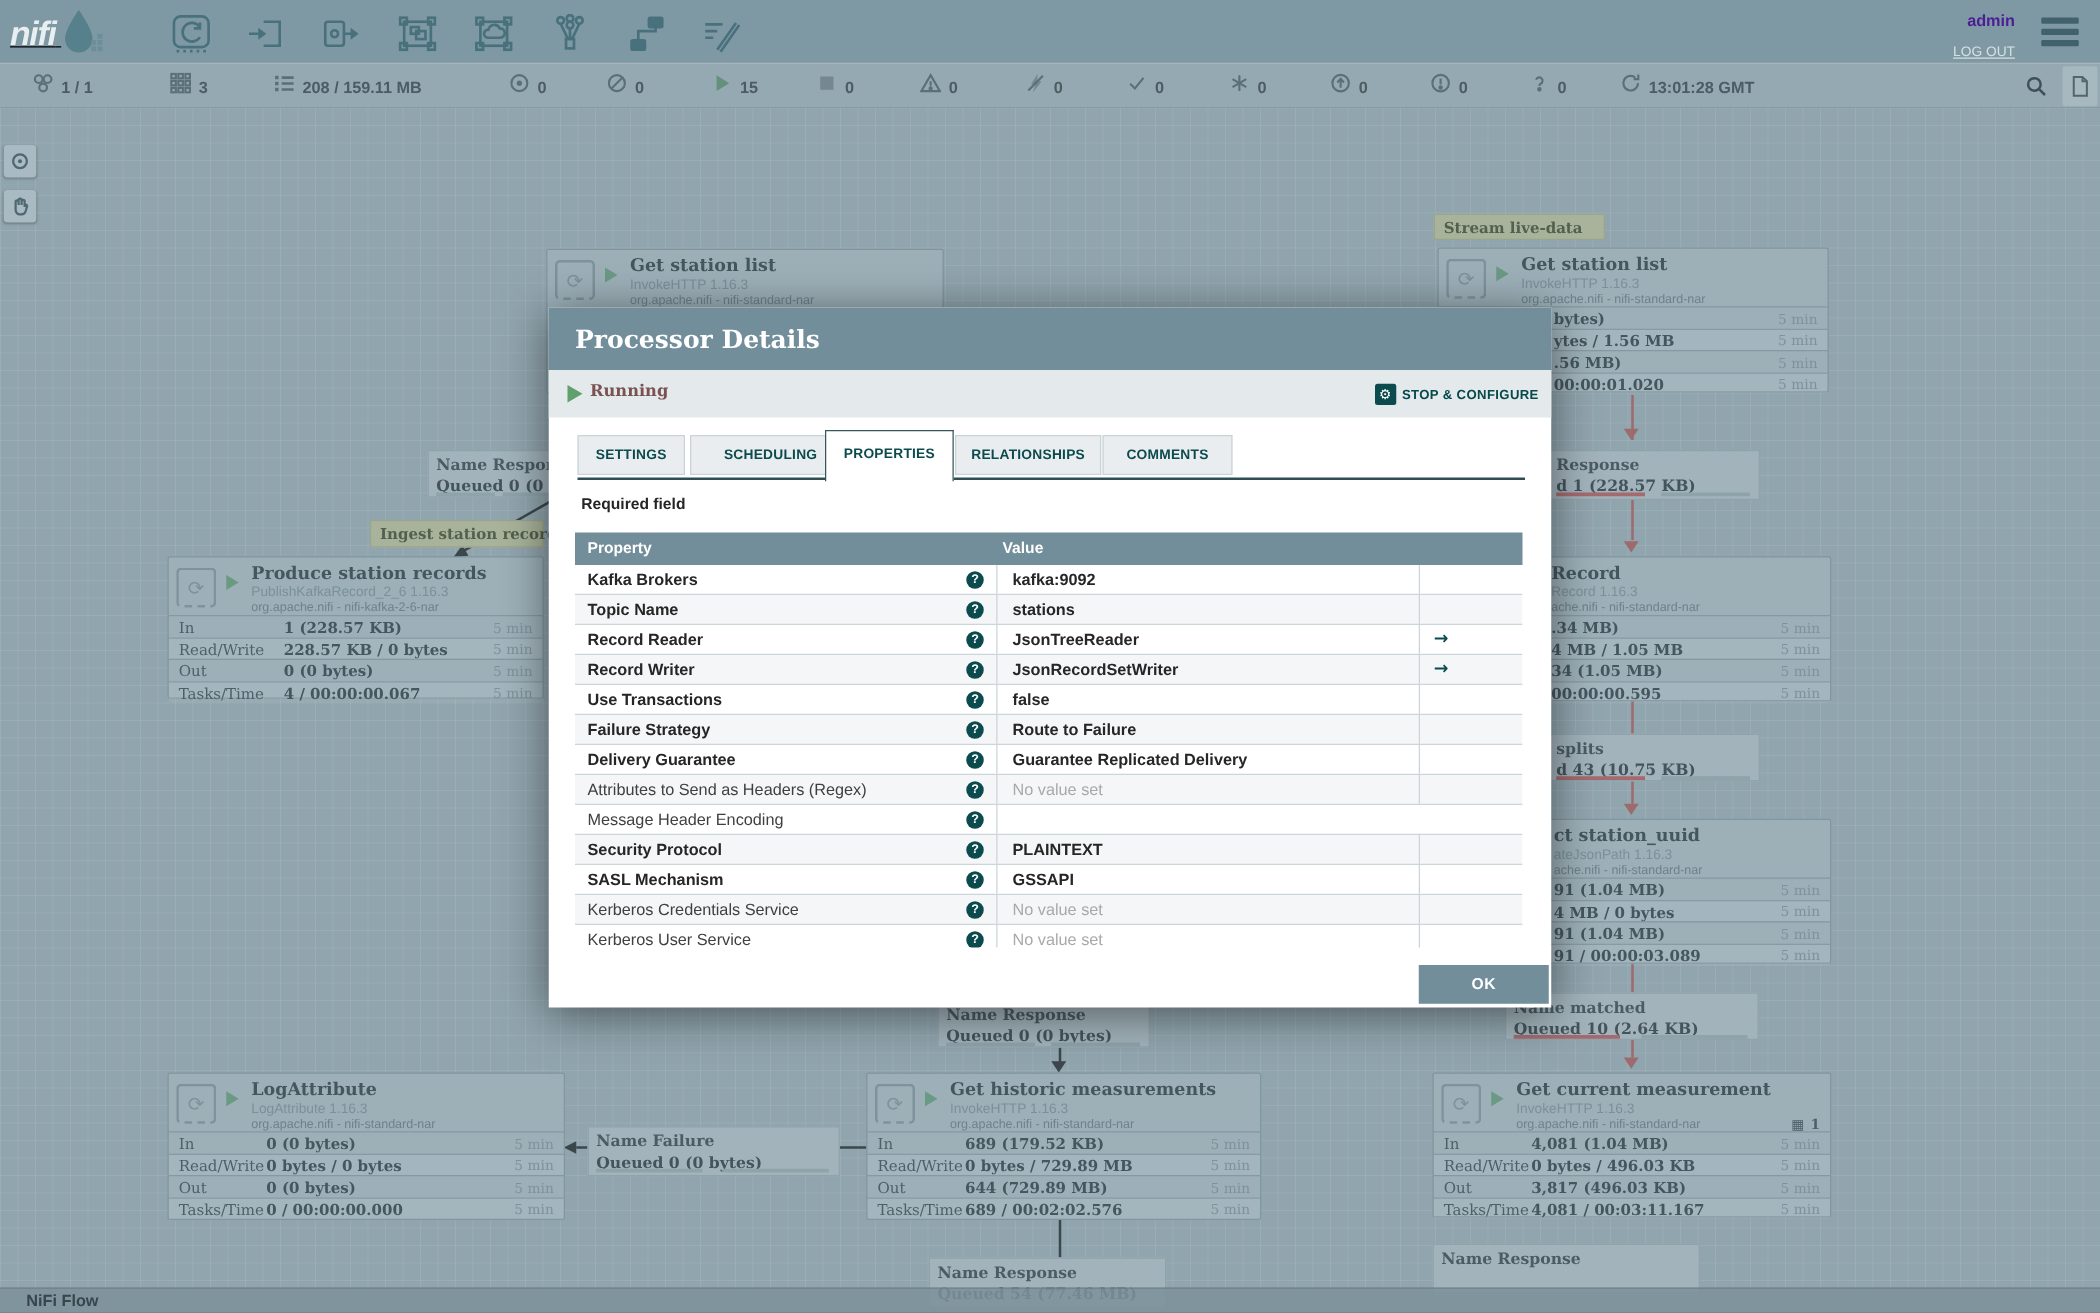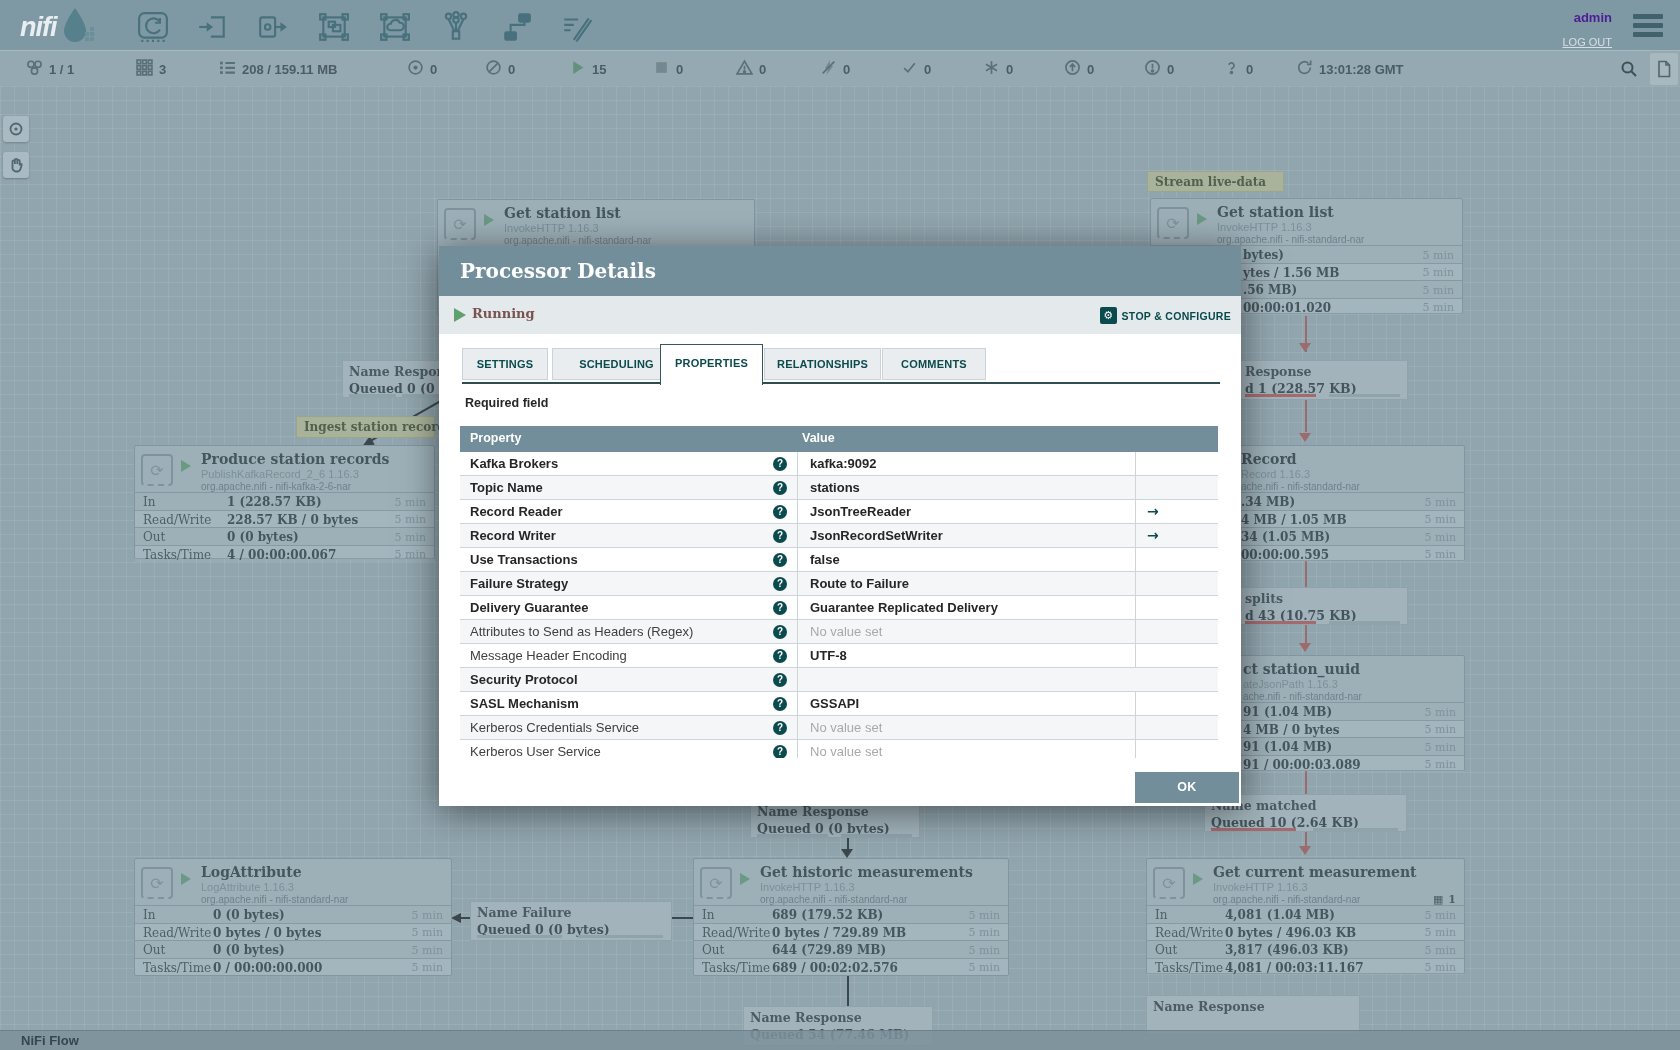--- a/index.html
+++ b/index.html
@@ -1,20 +1,20 @@
 <!DOCTYPE html>
 <html><head>
 <meta charset="utf-8">
 <style>
   html,body{margin:0;padding:0;background:#5b6e77;}
   #app{position:relative;width:1680px;height:1050px;overflow:hidden;
        font-family:"Liberation Sans",sans-serif;-webkit-font-smoothing:antialiased;}
   
   #topbar{position:absolute;left:0;top:0;width:1680px;height:50px;background:#7f99a4;}
-  #logo{position:absolute;left:20px;top:6px;height:40px;}
+  #logo{position:absolute;left:8px;top:6px;height:40px;text-decoration:underline;}
   #logo .word{font:italic 700 27px "Liberation Sans",sans-serif;color:#e9eff1;letter-spacing:-1px;}
   .pal-icon{position:absolute;top:11px;width:32px;height:32px;cursor:grab;}
   .pal-icon svg{stroke:#48717d;fill:none;stroke-width:2;}
   #account{position:absolute;right:68px;top:8px;text-align:right;}
   #account .user{font:600 13px "Liberation Sans",sans-serif;color:#4c1d95;}
   #account .logout{font:11px "Liberation Sans",sans-serif;color:#d6e0e4;text-decoration:underline;cursor:pointer;display:block;margin-top:10px;text-align:center;}
   #hamburger{position:absolute;right:17px;top:14px;width:30px;height:24px;cursor:pointer;}
   #hamburger div{height:5px;margin-bottom:4px;background:#41626c;border-radius:1px;}
   
   #statusbar{position:absolute;left:0;top:50px;width:1680px;height:36px;background:#95a9b2;
@@ -692,29 +692,29 @@
             <div class="pcell-val">
               <div class="val unset">No value set</div>
             </div>
             <div class="pcell-extra"></div>
           </div>
           <div class="prow">
             <div class="pcell-prop">
               <div class="lbl">Message Header Encoding</div>
               <div class="help">?</div>
             </div>
-            <div class="pcell-val">
-              <div class="val">UTF-8</div>
-            </div>
             <div class="pcell-extra"></div>
           </div>
           <div class="prow alt req">
             <div class="pcell-prop">
               <div class="lbl">Security Protocol</div>
               <div class="help">?</div>
+            </div>
+            <div class="pcell-val">
+              <div class="val">PLAINTEXT</div>
             </div>
             <div class="pcell-extra"></div>
           </div>
           <div class="prow req">
             <div class="pcell-prop">
               <div class="lbl">SASL Mechanism</div>
               <div class="help">?</div>
             </div>
             <div class="pcell-val">
               <div class="val">GSSAPI</div>

